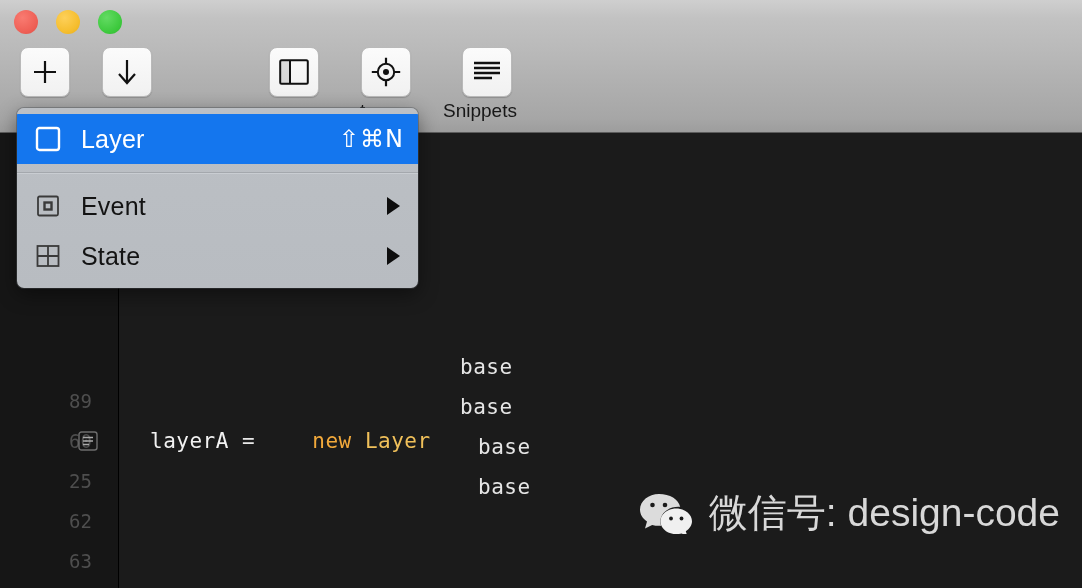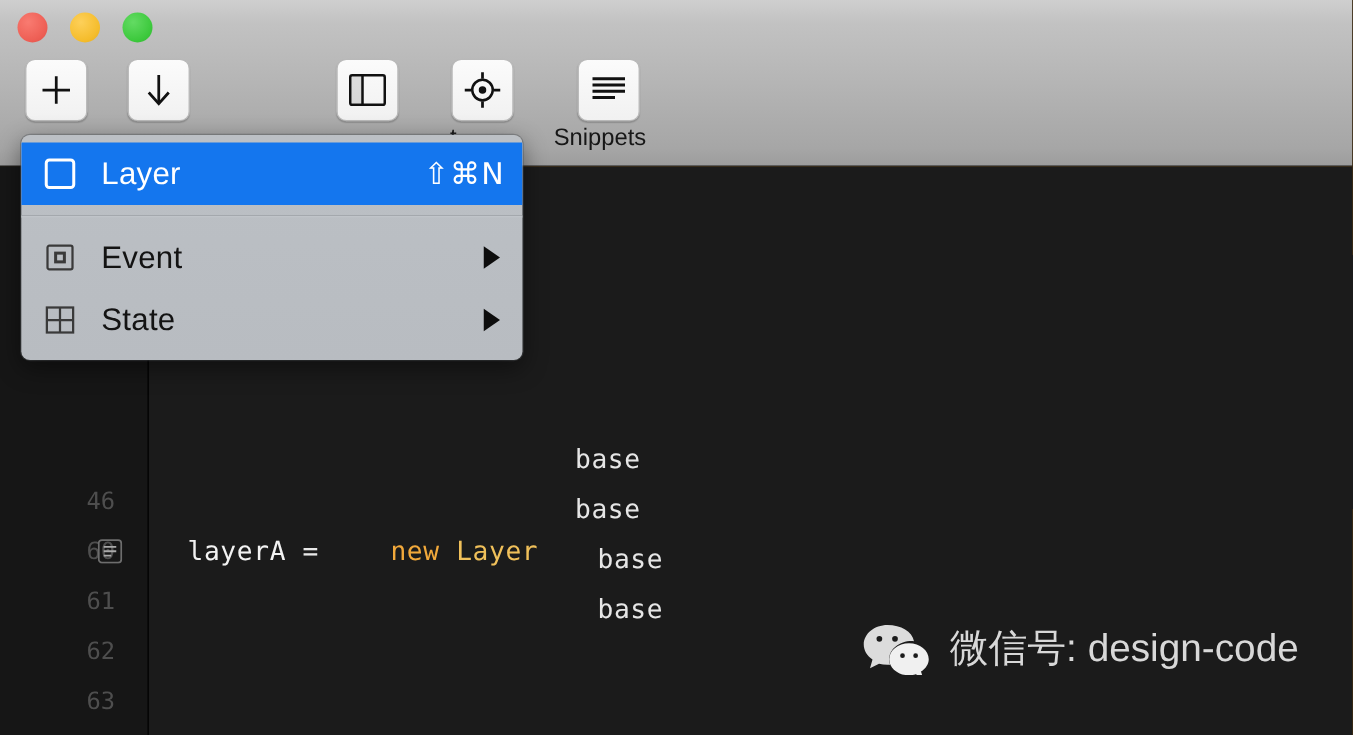--- a/index.html
+++ b/index.html
@@ -197,27 +197,27 @@
   .menu-sep {
     height: 1px;
     margin: 8px 0 7px 0;
     background: #a4a8ad;
     border-bottom: 1px solid #c9cdd2;
   }
 
   
   .watermark {
     position: absolute;
-    right: 43px;
+    right: 22px;
     bottom: 48px;
     display: flex;
     align-items: center;
     gap: 16px;
     color: #d8d8d8;
-    font-size: 31px;
+    font-size: 39px;
     white-space: nowrap;
     justify-content: center;
   }
   .wm-icon { width: 54px; height: 42px; }
 </style>
 </head>
 <body>
 
 <div id="app">
 
@@ -289,36 +289,36 @@
     <div class="gutter"></div>
 
     <div class="code-rows">
 
       <div class="code-text tok-plain" style="top:222px; left:412px;">base</div>
       <div class="code-text tok-plain" style="top:262px; left:412px;">base</div>
       <div class="code-text tok-plain" style="top:302px; left:430px;">base</div>
       <div class="code-text tok-plain" style="top:342px; left:430px;">base</div>
 
       <div class="code-row" style="top:248px;">
-        <div class="ln">46</div>
+        <div class="ln">89</div>
       </div>
 
       <div class="code-row" style="top:288px;">
         <div class="ln">60</div>
         <div class="fold-icon">
           <svg width="20" height="20" viewBox="0 0 20 20">
             <rect x="1" y="1" width="18" height="18" rx="2.5" stroke="#6d6d6d" stroke-width="1.4" fill="none"></rect>
             <path d="M5 6.5 H15 M5 10 H15 M5 13.5 H11" stroke="#a9a9a9" stroke-width="1.5" fill="none"></path>
           </svg>
         </div>
         <div class="code-text"><span class="tok-var">layerA</span><span class="dot">&nbsp;</span><span class="tok-op">=</span><span class="dot">&nbsp;</span><span class="tok-kw">new</span><span class="dot">&nbsp;</span><span class="tok-type">Layer</span></div>
       </div>
 
       <div class="code-row" style="top:328px;">
-        <div class="ln">61</div>
+        <div class="ln">25</div>
       </div>
 
       <div class="code-row" style="top:368px;">
         <div class="ln">62</div>
       </div>
 
       <div class="code-row" style="top:408px;">
         <div class="ln">63</div>
       </div>
 

